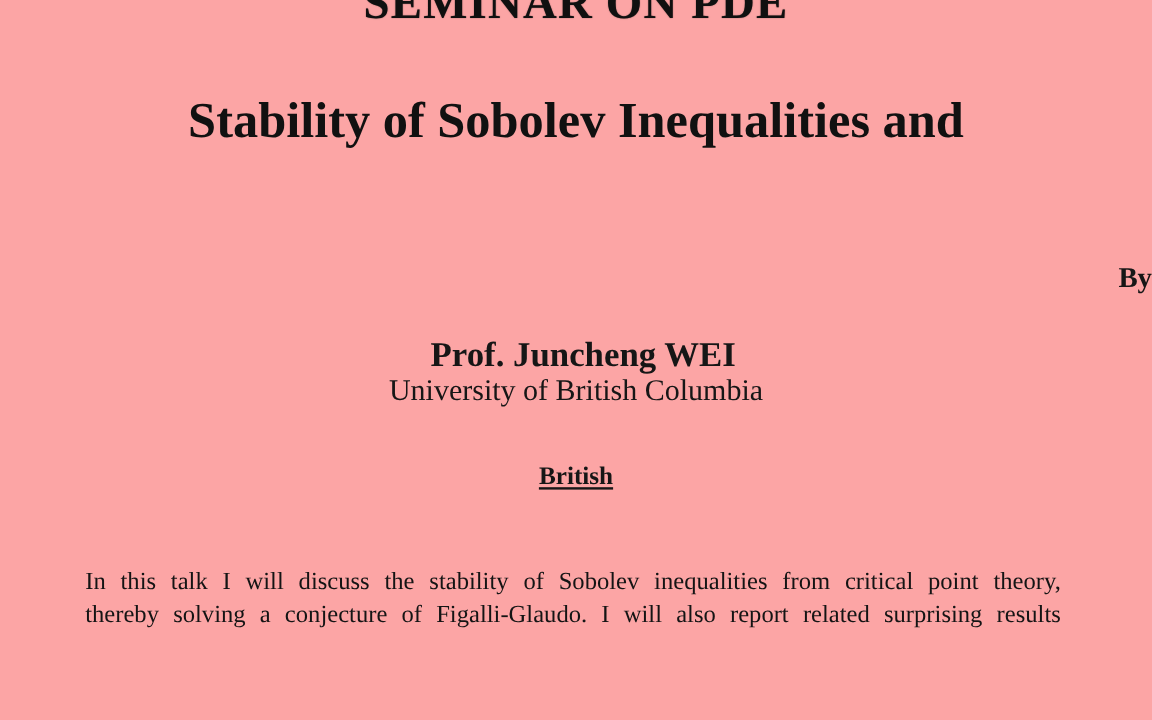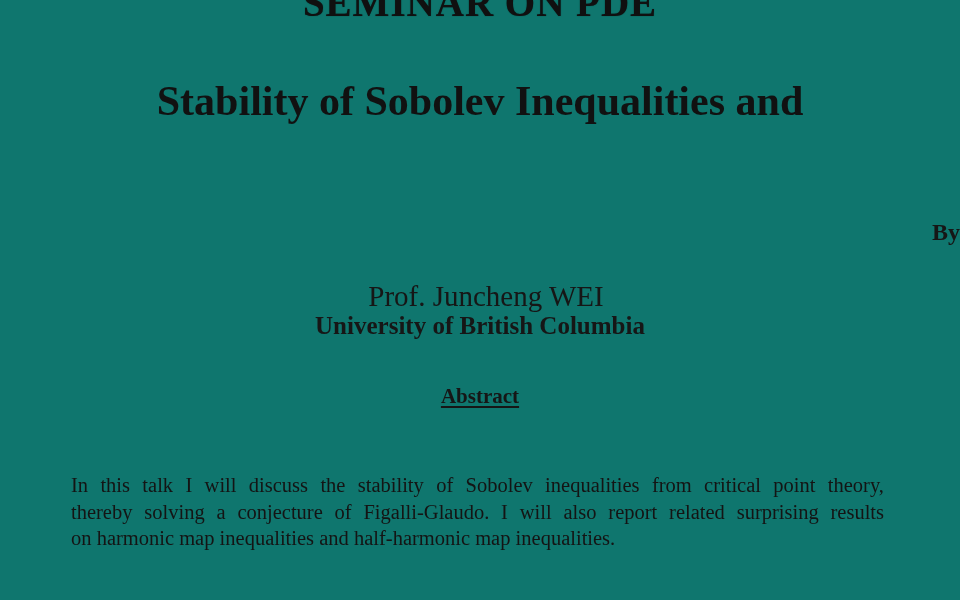--- a/index.html
+++ b/index.html
@@ -3,21 +3,21 @@
 <meta charset="utf-8">
 <style>
   * { margin: 0; padding: 0; box-sizing: border-box; }
   html, body { width: 960px; height: 600px; overflow: hidden; }
   body { background: #ffffff; }
 
   .page {
     position: relative;
     width: 960px;
     height: 600px;
-    background: #0f766e;
+    background: #fca5a5;
     overflow: hidden;
     font-family: "Liberation Serif", "DejaVu Serif", serif;
     color: #161616;
   }
 
   .banner {
     position: absolute;
     top: -17px;
     left: 0; right: 0;
     text-align: center;
@@ -48,31 +48,31 @@
     font-size: 24px;
     font-weight: bold;
   }
 
   .speaker {
     position: absolute;
     top: 280px;
     left: 0; right: 4px;
     text-align: center;
     font-size: 29px;
-    font-weight: normal;
+    font-weight: bold;
     margin-left: 16px;
   }
 
   .affiliation {
     position: absolute;
     top: 312px;
     left: 0; right: 0;
     text-align: center;
     font-size: 25px;
-    font-weight: bold;
+    font-weight: normal;
   }
 
   .abstract-heading {
     position: absolute;
     top: 384px;
     left: 0; right: 0;
     text-align: center;
     font-size: 21px;
     font-weight: bold;
   }
@@ -116,23 +116,22 @@
     <div>Stability of Sobolev Inequalities and</div>
   </div>
 
   <div class="by">By</div>
 
   <div class="speaker">Prof. Juncheng WEI</div>
 
   <div class="affiliation">University of British Columbia</div>
 
   <div class="abstract-heading">
-    <span>Abstract</span>
+    <span>British</span>
   </div>
 
   <div class="abstract-body">
     <div class="abs-line just">In this talk I will discuss the stability of Sobolev inequalities from critical point theory,</div>
     <div class="abs-line just">thereby solving a conjecture of Figalli-Glaudo. I will also report related surprising results</div>
-    <div class="abs-line">on harmonic map inequalities and half-harmonic map inequalities.</div>
   </div>
 
 
 </div>
 
 </body></html>

